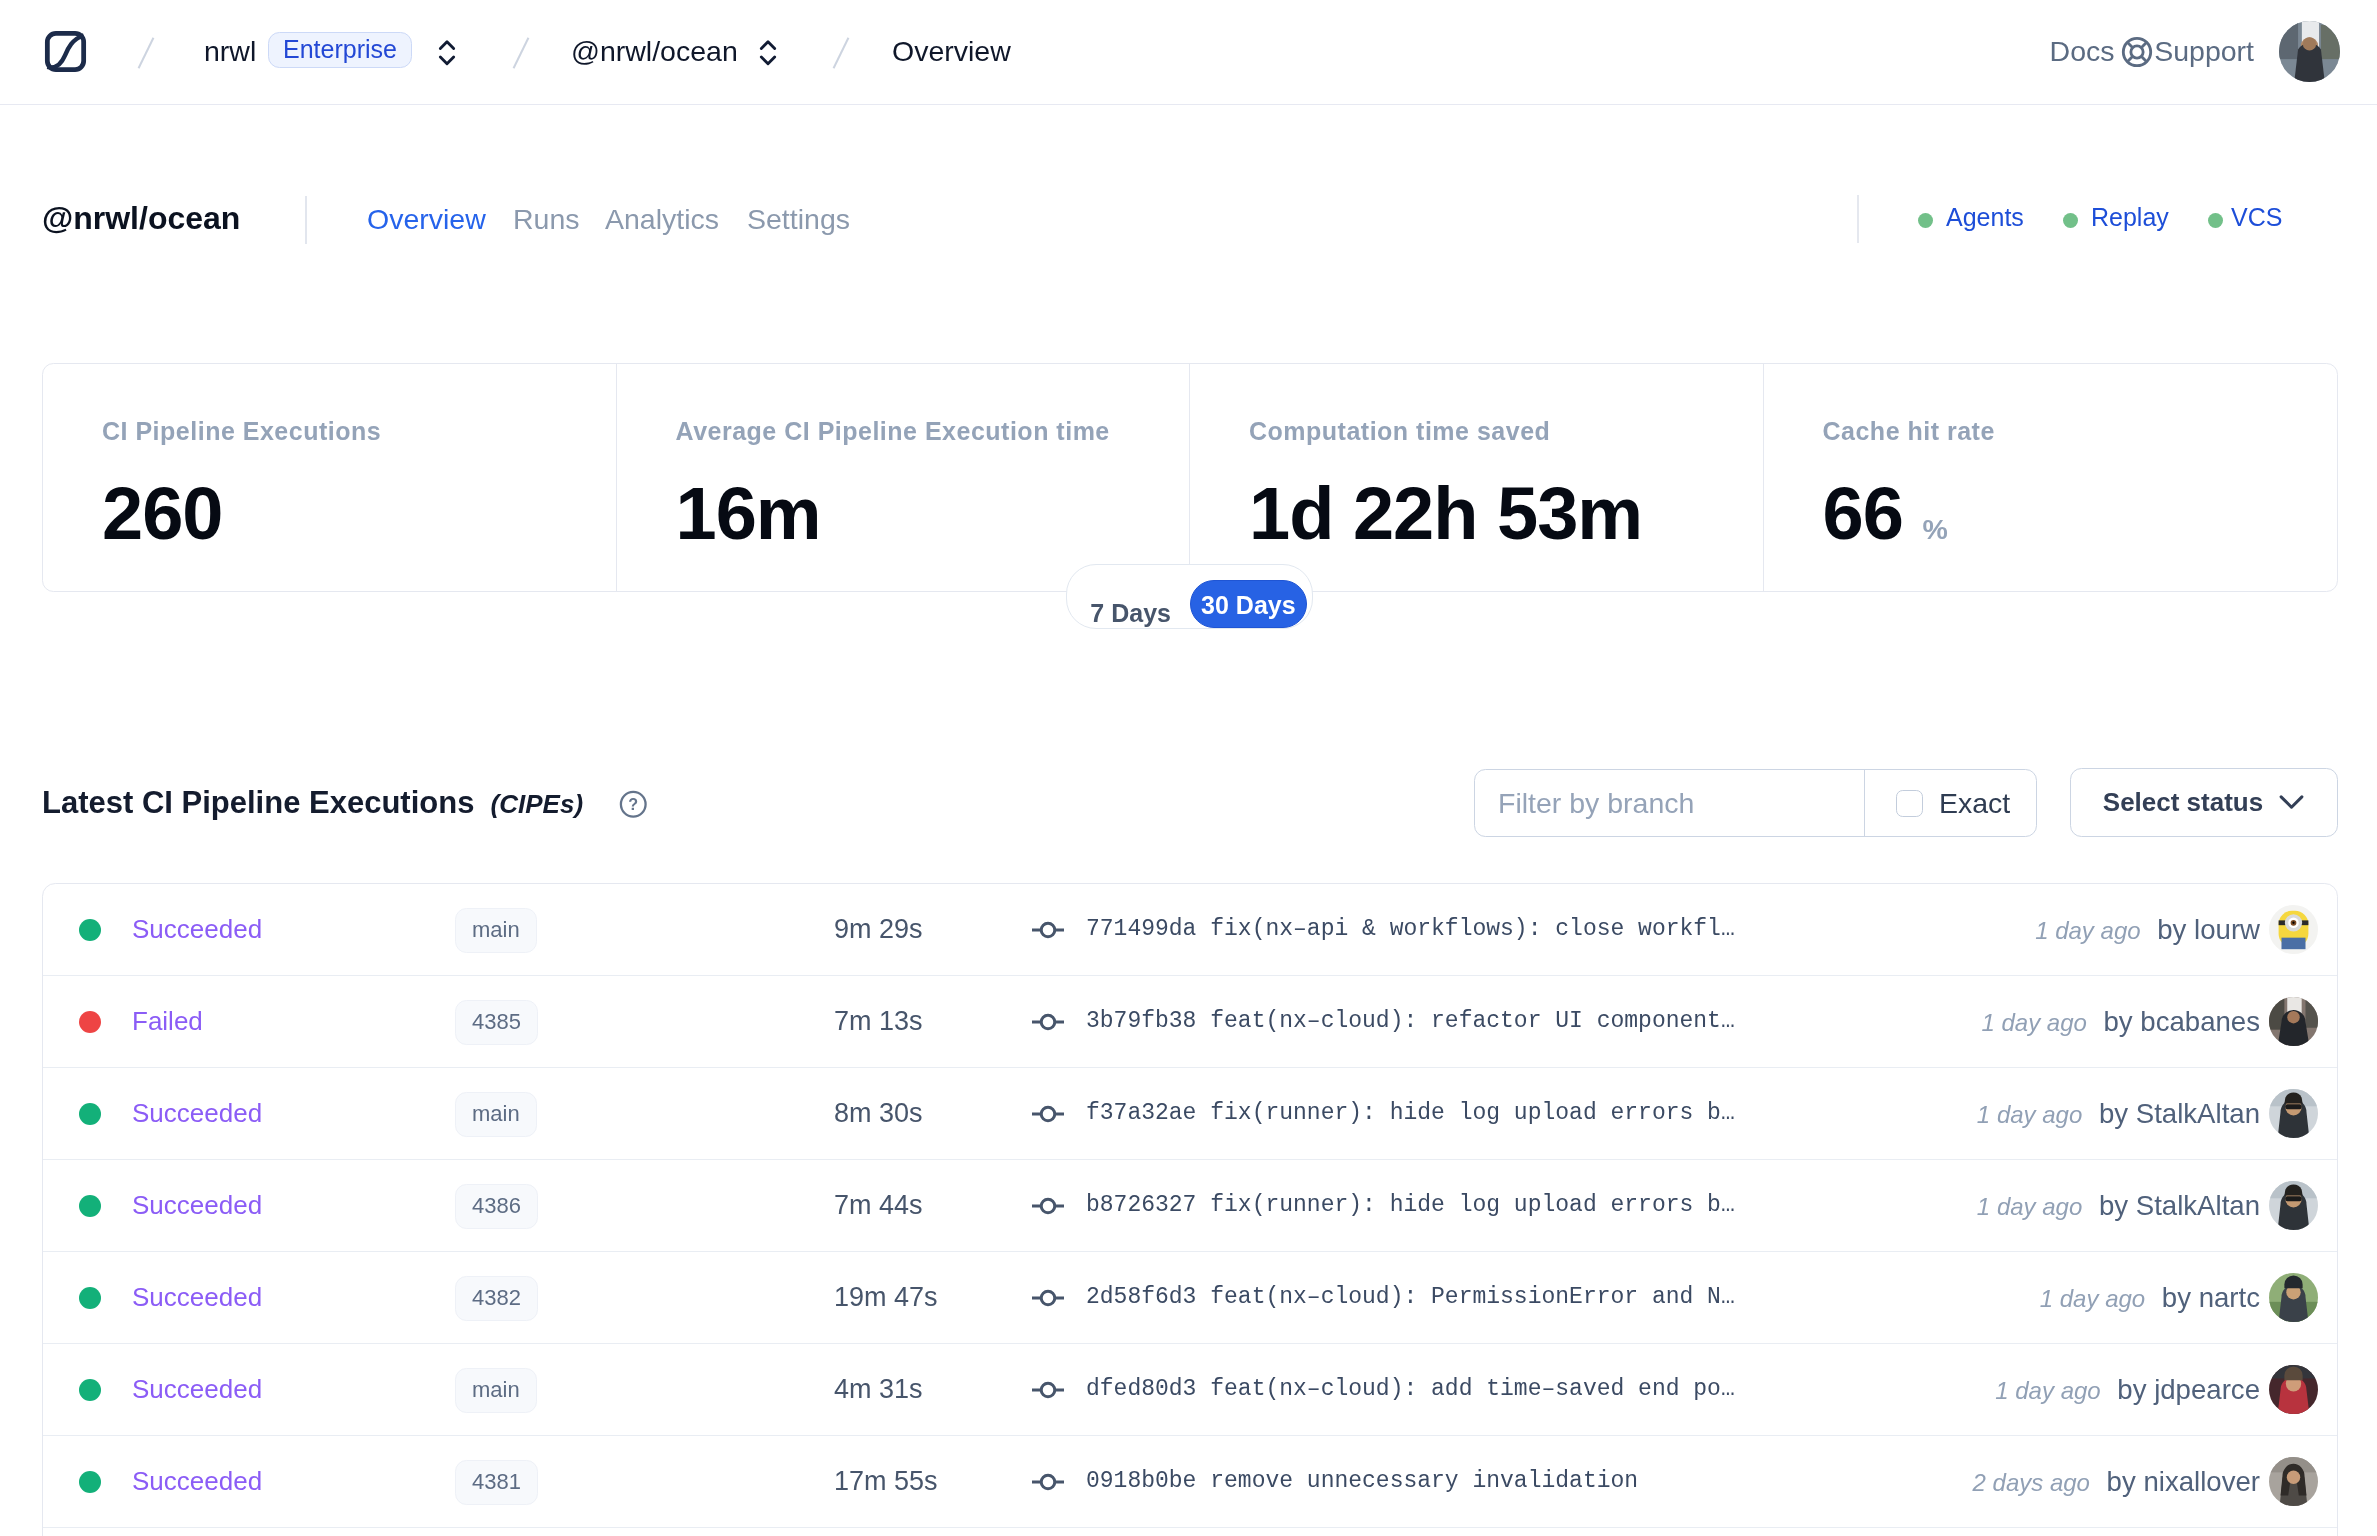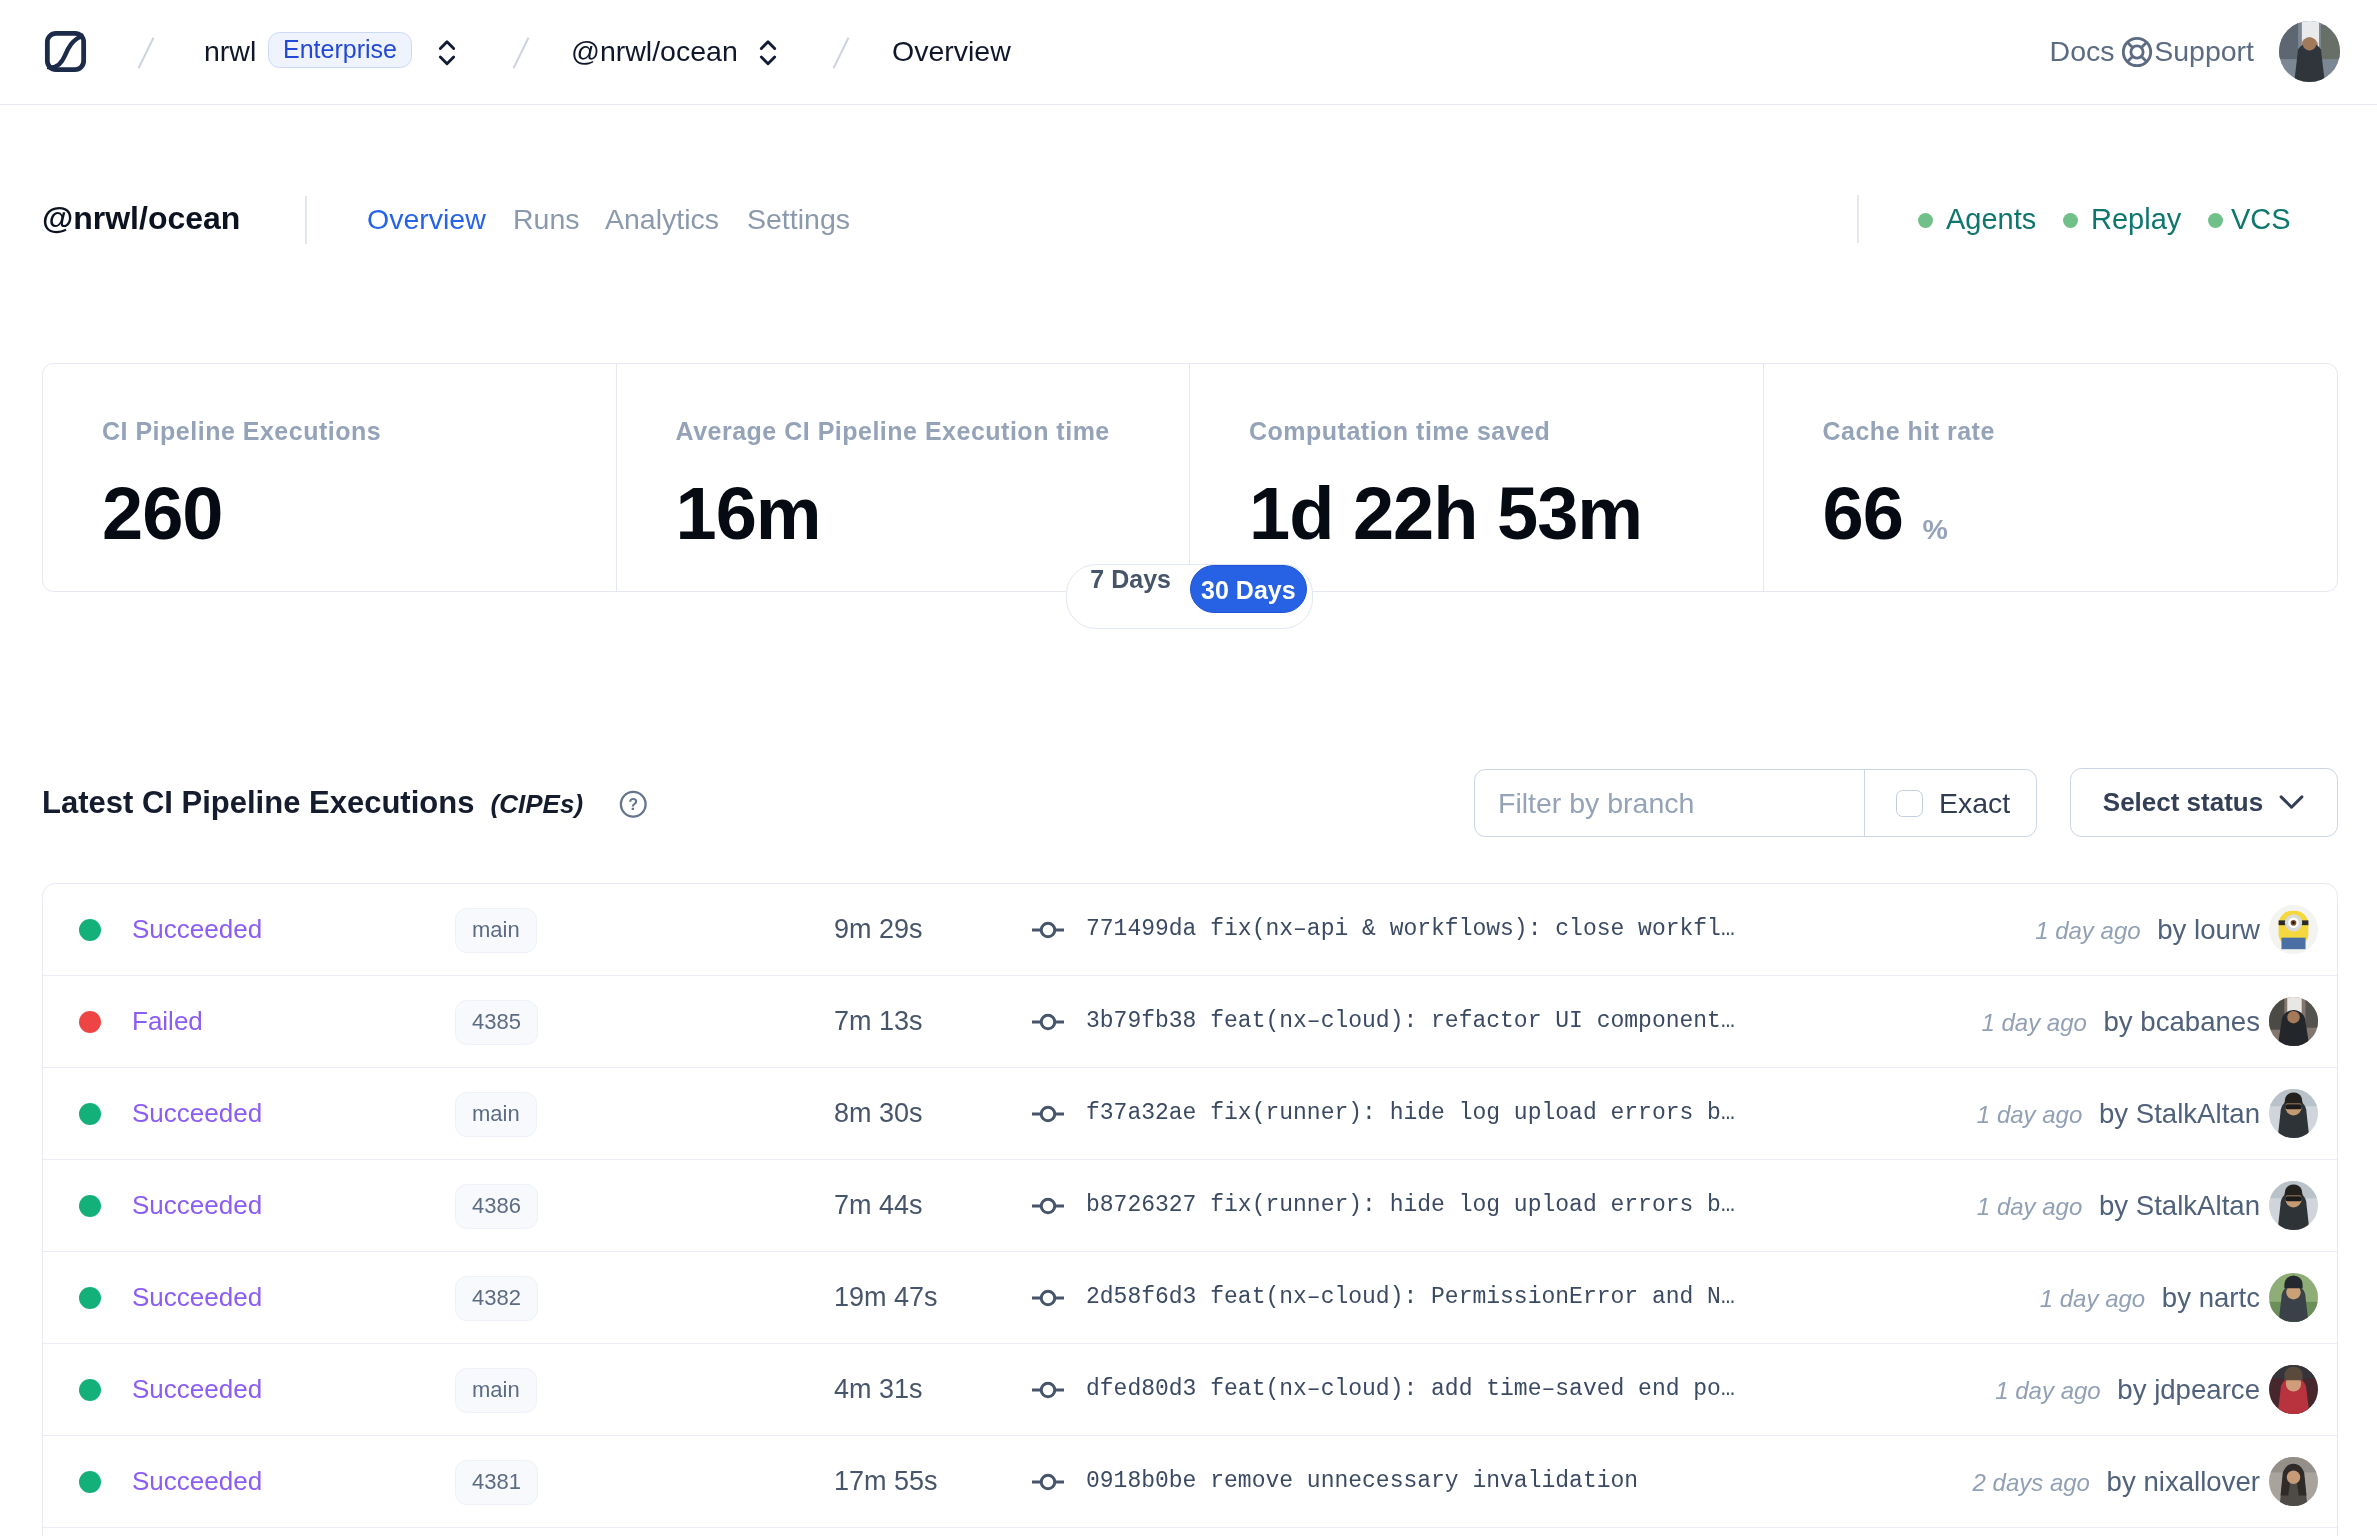--- a/index.html
+++ b/index.html
@@ -24,36 +24,36 @@
   border-radius:50%; overflow:hidden; }
 
 
 #projname { position:absolute; left:42px; top:200px; font-size:32px; font-weight:700;
   color:#0b1220; }
 #vdiv1 { position:absolute; left:305px; top:196px; width:1.9px; height:48px; background:#e2e6ee; }
 .tab { position:absolute; top:203px; font-size:28.5px; font-weight:500; color:#8b99ad; }
 .tab.active { color:#2563eb; }
 .gdot { position:absolute; top:213px; width:15px; height:15px; border-radius:50%;
   background:#72c089; }
-.gtxt { position:absolute; top:203px; font-size:29px; color:#0f766e; }
+.gtxt { position:absolute; top:203px; font-size:25px; color:#1d4ed8; }
 #vdiv2 { position:absolute; left:1857px; top:195px; width:1.9px; height:48px; background:#e5e8ef; }
 
 
 #stats { position:absolute; left:42px; top:363px; width:2296px; height:229px;
   border:1.9px solid #e5e8f0; border-radius:11.4px; background:#fff; display:flex; }
 .stat { width:25%; height:100%; border-right:1.9px solid #e5e8f0; padding:53px 0 0 59px; }
 .stat:last-child { border-right:none; }
 .stat .lbl { font-size:25px; font-weight:600; color:#94a3b8; letter-spacing:0.5px; }
 .stat .num { margin-top:25px; font-size:74px; font-weight:700; color:#060a13;
   letter-spacing:-1px; }
 .stat .pct { font-size:28.5px; font-weight:600; color:#94a3b8; letter-spacing:0; }
 
 #toggle { position:absolute; left:1066px; top:564px; width:247px; height:65px;
   background:#fff; border:1.9px solid #e2e8f0; border-radius:30px; display:flex;
-  align-items:flex-start; padding:0 4.8px; }
+  align-items:flex-end; padding:0 4.8px; }
 #t7 { width:118px; text-align:center; font-size:25px; font-weight:700; color:#47556b; }
 #t30 { width:118px; height:48px; line-height:48px; background:#2762e4; border:1.9px solid #1f55d4;
   border-radius:25px; text-align:center; font-size:25px; font-weight:700; color:#fff; }
 
 
 #heading { position:absolute; left:42px; top:785px; font-size:31px; font-weight:700;
   color:#141c2e; }
 #heading .cipes { font-size:26px; font-style:italic; font-weight:700; margin-left:7.6px; }
 #helpico { position:absolute; left:619px; top:790px; }
 #filtergroup { position:absolute; left:1474px; top:769px; width:563px; height:68px;

